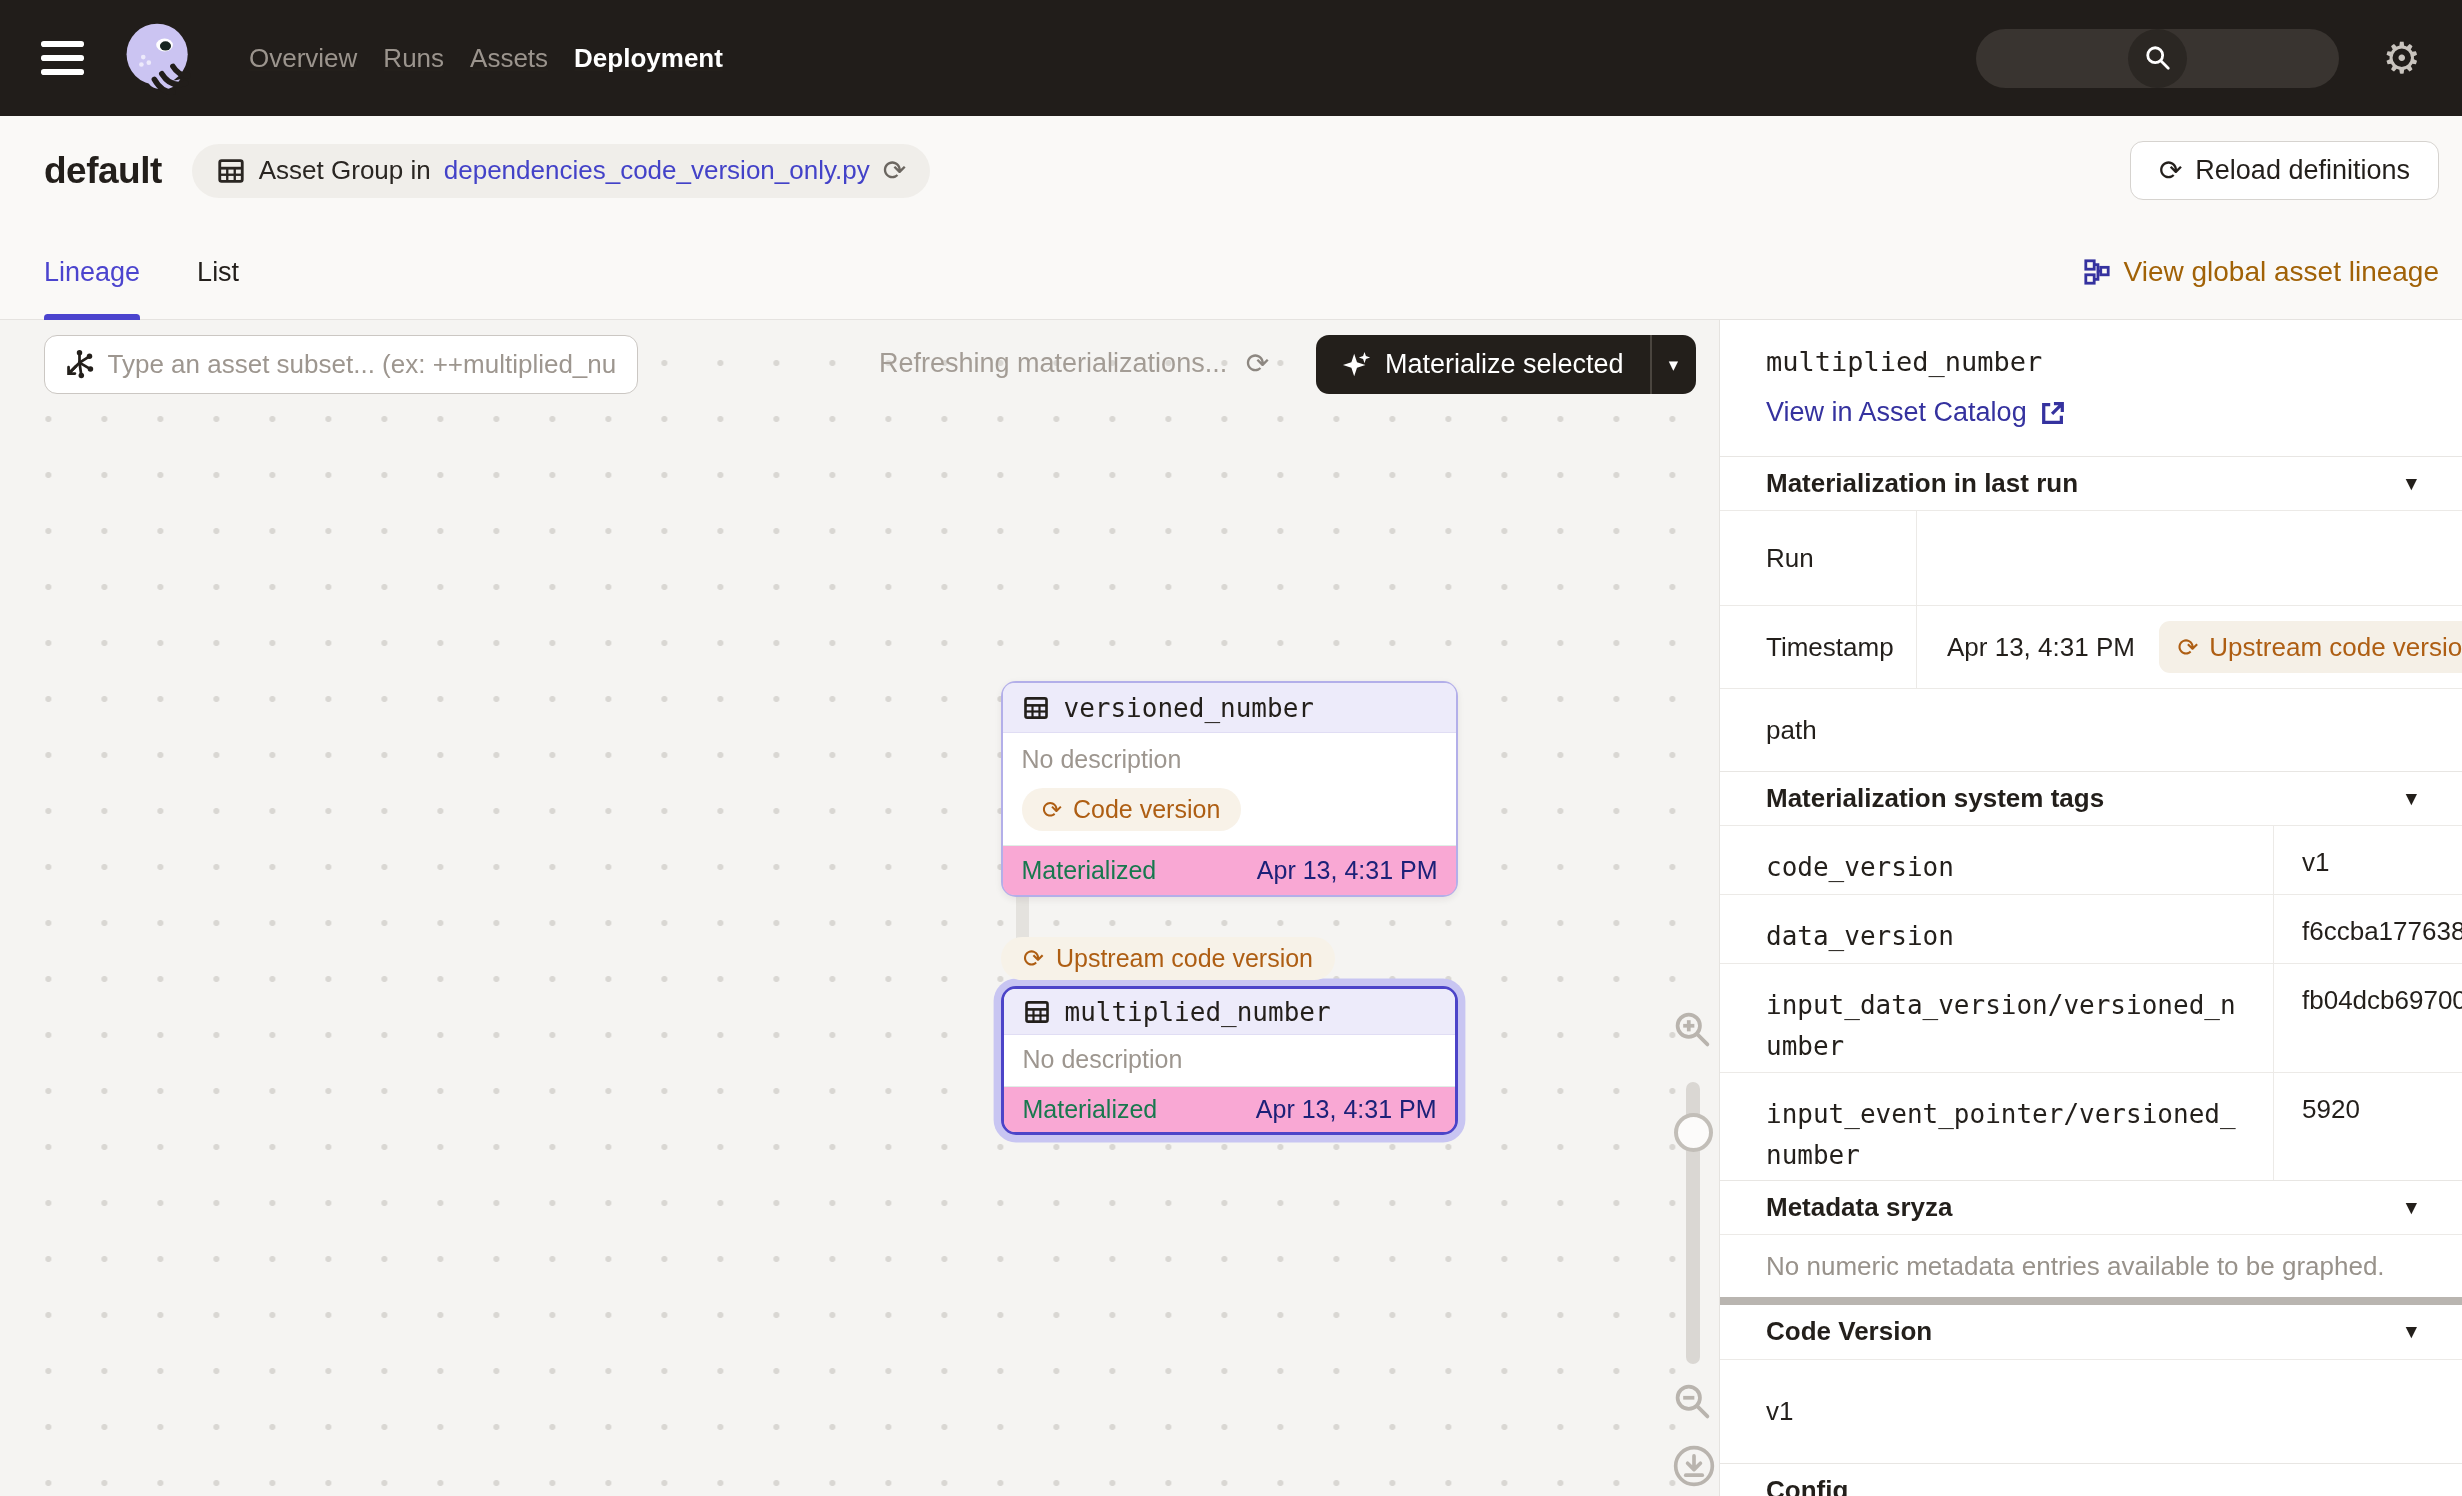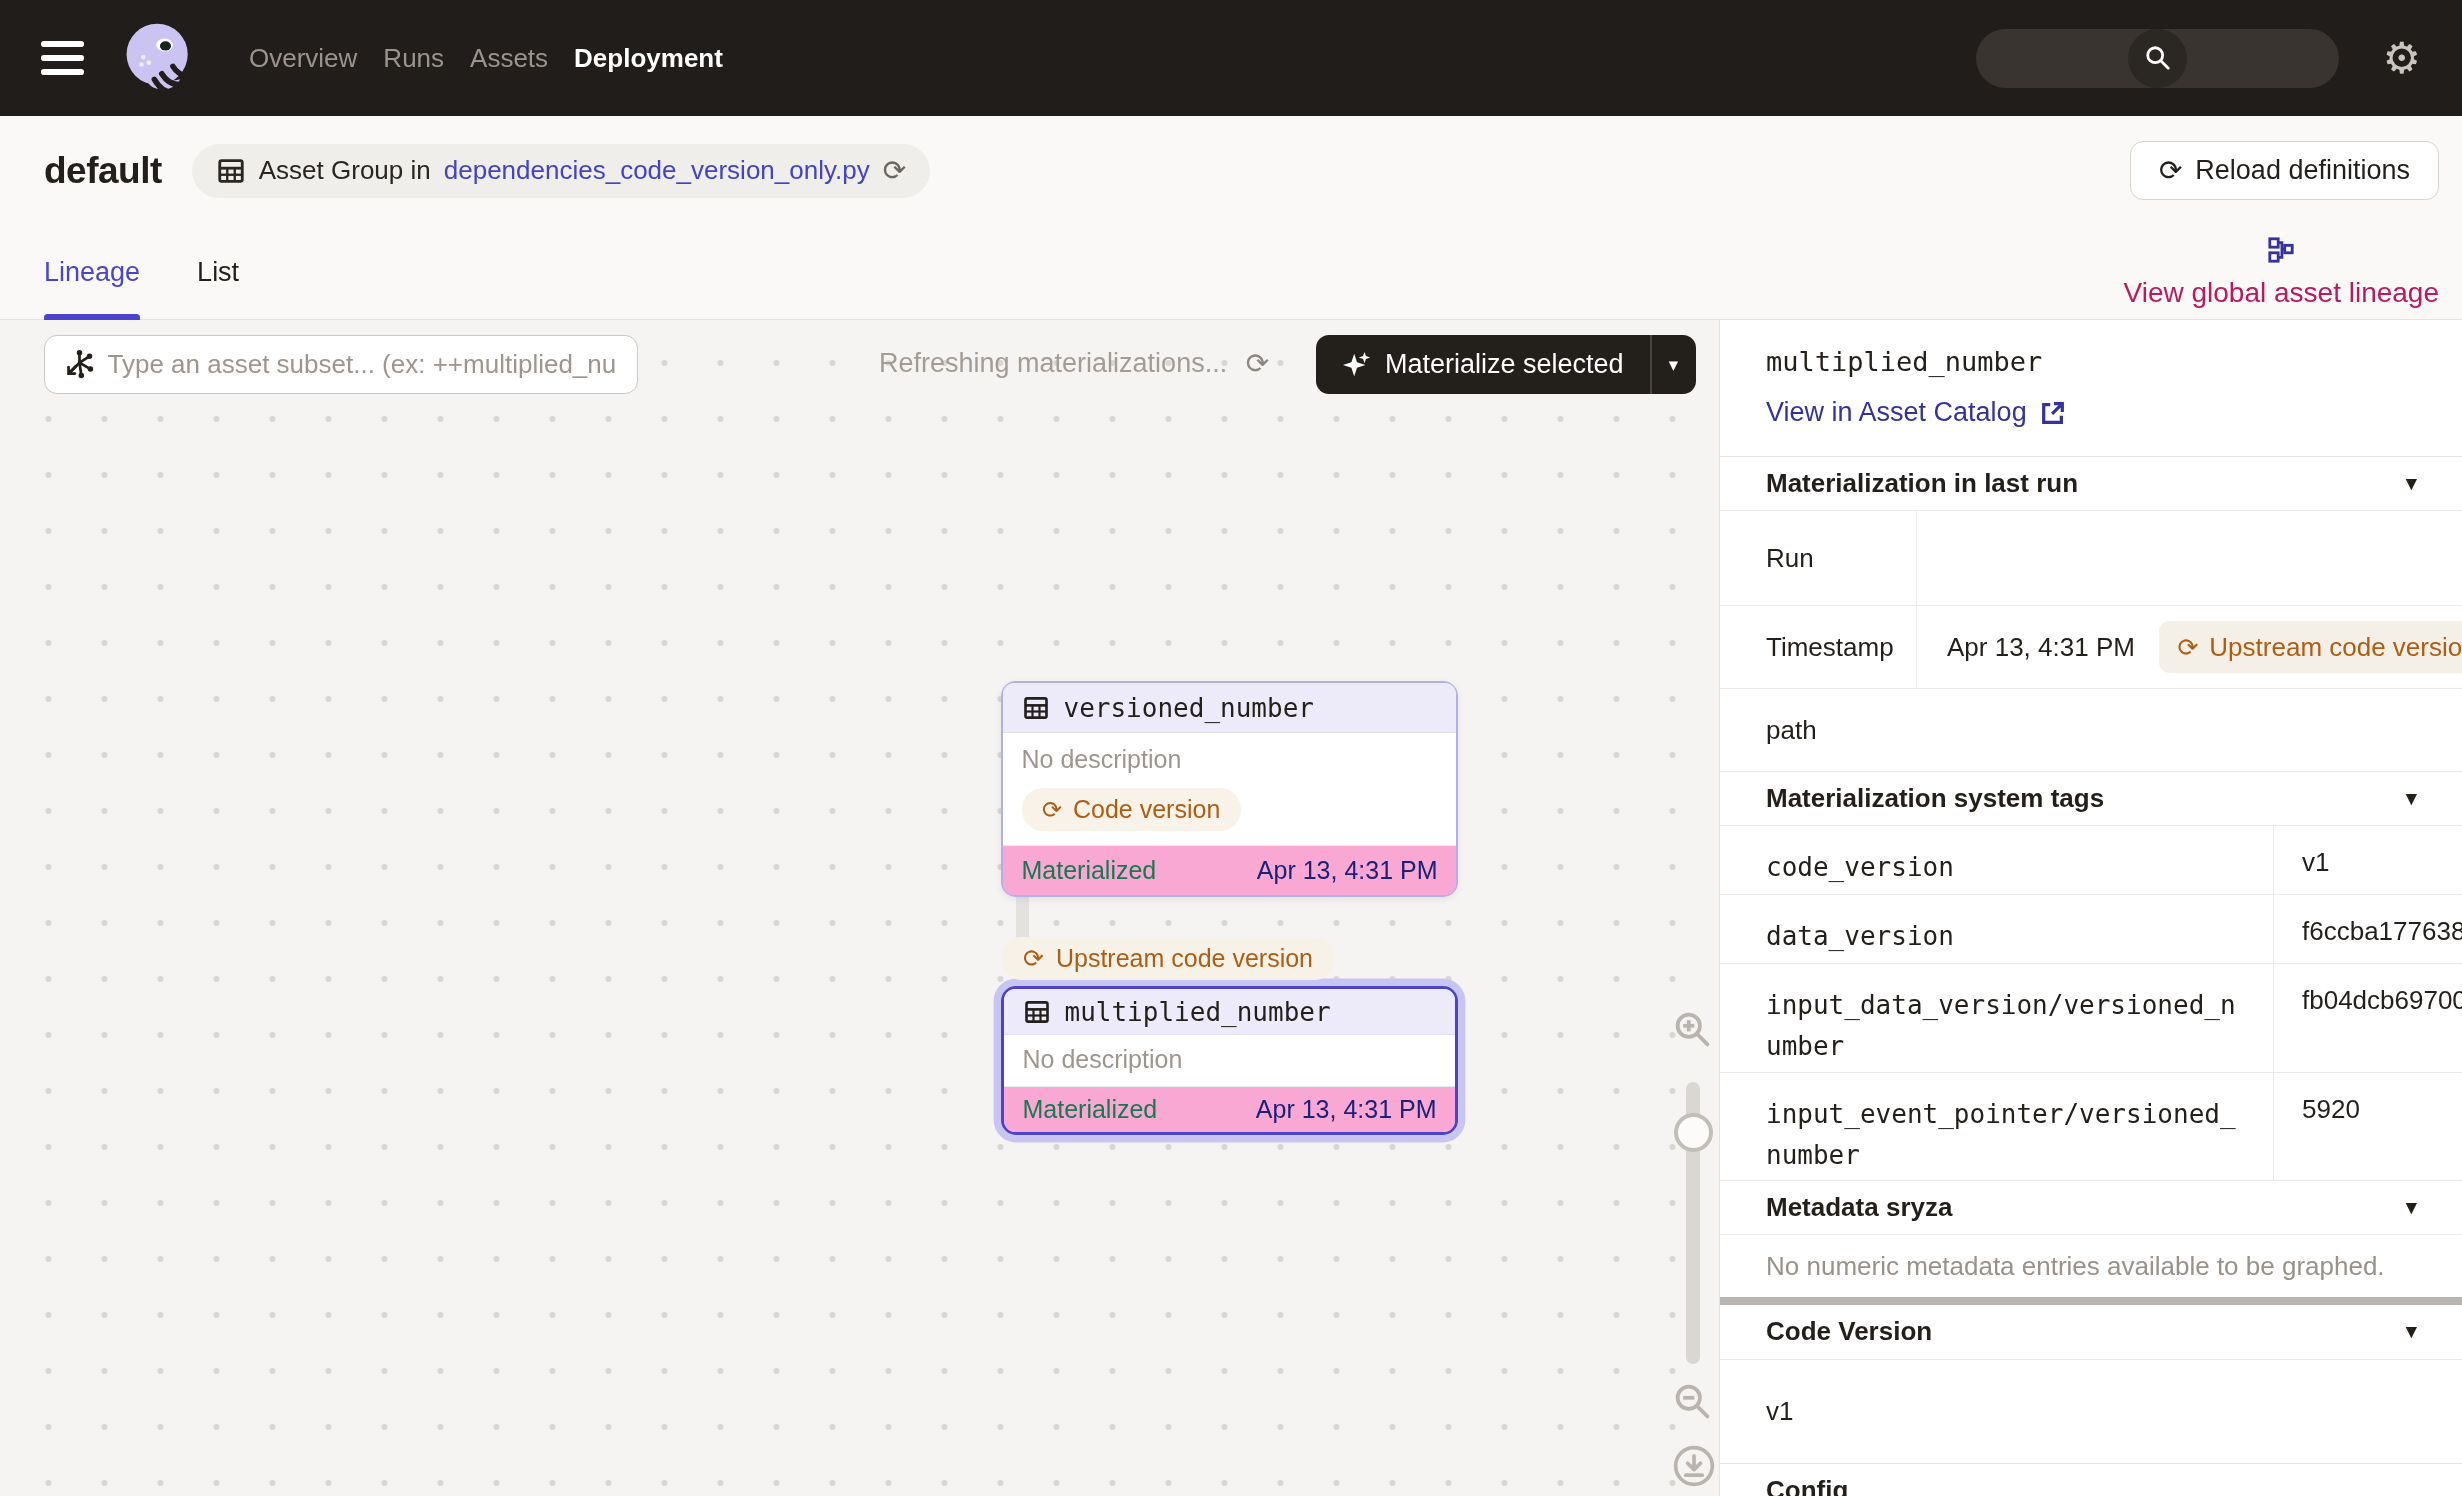--- a/index.html
+++ b/index.html
@@ -29,21 +29,21 @@
   .group-pill .link { color:#4342C8; cursor:pointer; }
   .refresh-glyph { color:#6B6660; font-size:28px; line-height:1; }
   .reload-btn { margin-left:auto; height:59px; background:#FFFFFF; border:1.9px solid #D6D3CF; border-radius:13px; display:flex; align-items:center; gap:13px; padding:0 28px; font-size:27px; color:#231F1B; cursor:pointer; }
   .reload-btn .refresh-glyph { color:#231F1B; font-size:28px; }
 
   
   .tab-row { height:95px; display:flex; align-items:center; padding:0 23px 0 44px; border-bottom:1.9px solid #E5E3E0; position:relative; }
   .tab { font-size:27px; margin-right:57px; cursor:pointer; position:relative; height:100%; display:flex; align-items:center; }
   .tab.active { color:#4B44CE; font-weight:500; }
   .tab.active::after { content:""; position:absolute; left:0; right:0; bottom:-1.9px; height:6.5px; background:#4B44CE; border-radius:3.7px 3.7px 0 0; }
-  .global-link { margin-left:auto; display:flex; align-items:center; gap:13px; color:#be185d; font-size:28px; cursor:pointer;flex-direction:column; }
+  .global-link { margin-left:auto; display:flex; align-items:center; gap:13px; color:#a16207; font-size:28px; cursor:pointer; }
 
   
   .main { display:flex; height:1177px; }
   .graph { position:relative; flex:1; background:#F5F4F2; overflow:hidden;
     background-image:radial-gradient(circle, #D9D7D3 2.8px, transparent 3.2px);
     background-size:56px 56px; background-position:20.4px 15px; }
 
   .filter-input { position:absolute; left:44px; top:15px; width:594px; height:59px; background:#fff; border:1.9px solid #CBC7C3; border-radius:13px; display:flex; align-items:center; padding:0 18.5px; gap:13px; }
   .filter-input input { flex:1; border:none; outline:none; font-size:26px; color:#231F1B; font-family:"Liberation Sans",sans-serif; }
   .filter-input input::placeholder { color:#9D968F; }

